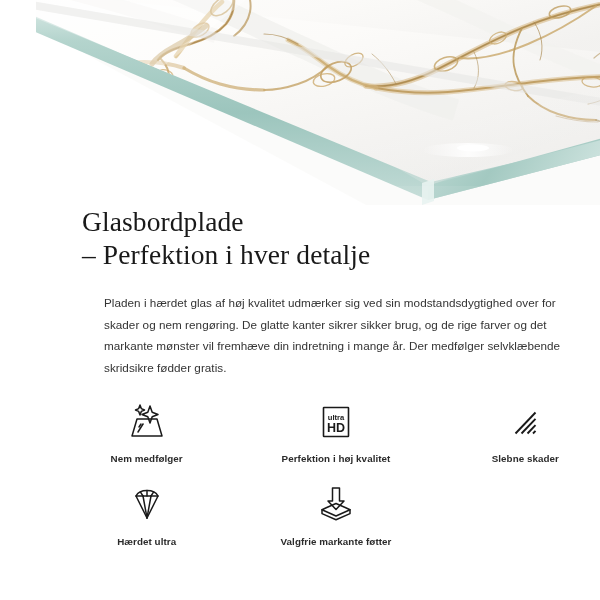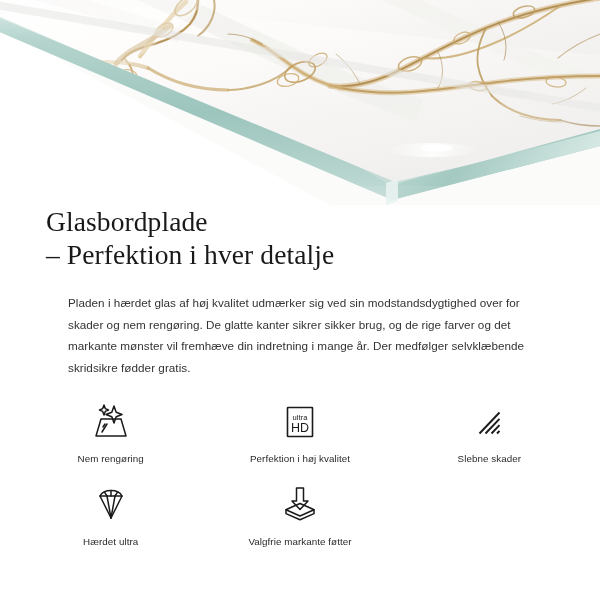--- a/index.html
+++ b/index.html
@@ -15,20 +15,21 @@
     font-family: "Liberation Sans", sans-serif;
     color: #1c1c1c;
     -webkit-font-smoothing: antialiased;
   }
 
   .page {
     position: relative;
     width: 500px;
     height: 600px;
     background: #ffffff;
+    margin-left: 36px;
   }
 
   
   .hero {
     position: relative;
     width: 600px;
     height: 205px;
     overflow: hidden;
     background: #ffffff;
   }
@@ -74,20 +75,21 @@
     grid-template-columns: repeat(3, 1fr);
     grid-template-rows: 83px 83px;
     padding: 0 16px;
     box-sizing: border-box;
   }
   .feature {
     display: flex;
     flex-direction: column;
     align-items: center;
     justify-content: flex-start;
+    font-weight: bold;
   }
   .feature-icon {
     height: 44px;
     display: flex;
     align-items: center;
     justify-content: center;
   }
   .feature-icon svg { display: block; }
   .feature-label {
     margin-top: 9px;
@@ -252,21 +254,21 @@
     <div class="feature">
       <span class="feature-icon">
         <svg width="46" height="40" viewBox="0 0 46 40" fill="none" stroke="#1a1a1a" stroke-width="1.5" stroke-linecap="round" stroke-linejoin="round">
           <path d="M 8 34 L 13 17 L 33 17 L 38 34 Z"></path>
           <path d="M 14 30 L 19 22"></path>
           <path d="M 15 25 L 17 22"></path>
           <path d="M 26 4 L 28.2 10.2 L 34 12.5 L 28.2 14.8 L 26 21 L 23.8 14.8 L 18 12.5 L 23.8 10.2 Z"></path>
           <path d="M 16 3 L 17.3 6.6 L 20.5 8 L 17.3 9.4 L 16 13 L 14.7 9.4 L 11.5 8 L 14.7 6.6 Z"></path>
         </svg>
       </span>
-      <span class="feature-label">Nem rengøring</span>
+      <span class="feature-label">Nem medfølger</span>
     </div>
 
     <div class="feature">
       <span class="feature-icon">
         <svg width="40" height="40" viewBox="0 0 40 40" fill="none">
           <rect x="7.5" y="5.5" width="25" height="29" rx="0.5" stroke="#1a1a1a" stroke-width="1.6" fill="none"></rect>
           <text x="20" y="17.5" text-anchor="middle" font-family="'Liberation Sans', sans-serif" font-size="7.6" fill="#1a1a1a">ultra</text>
           <text x="20" y="29.5" text-anchor="middle" font-family="'Liberation Sans', sans-serif" font-size="12.5" fill="#1a1a1a">HD</text>
         </svg>
       </span>

